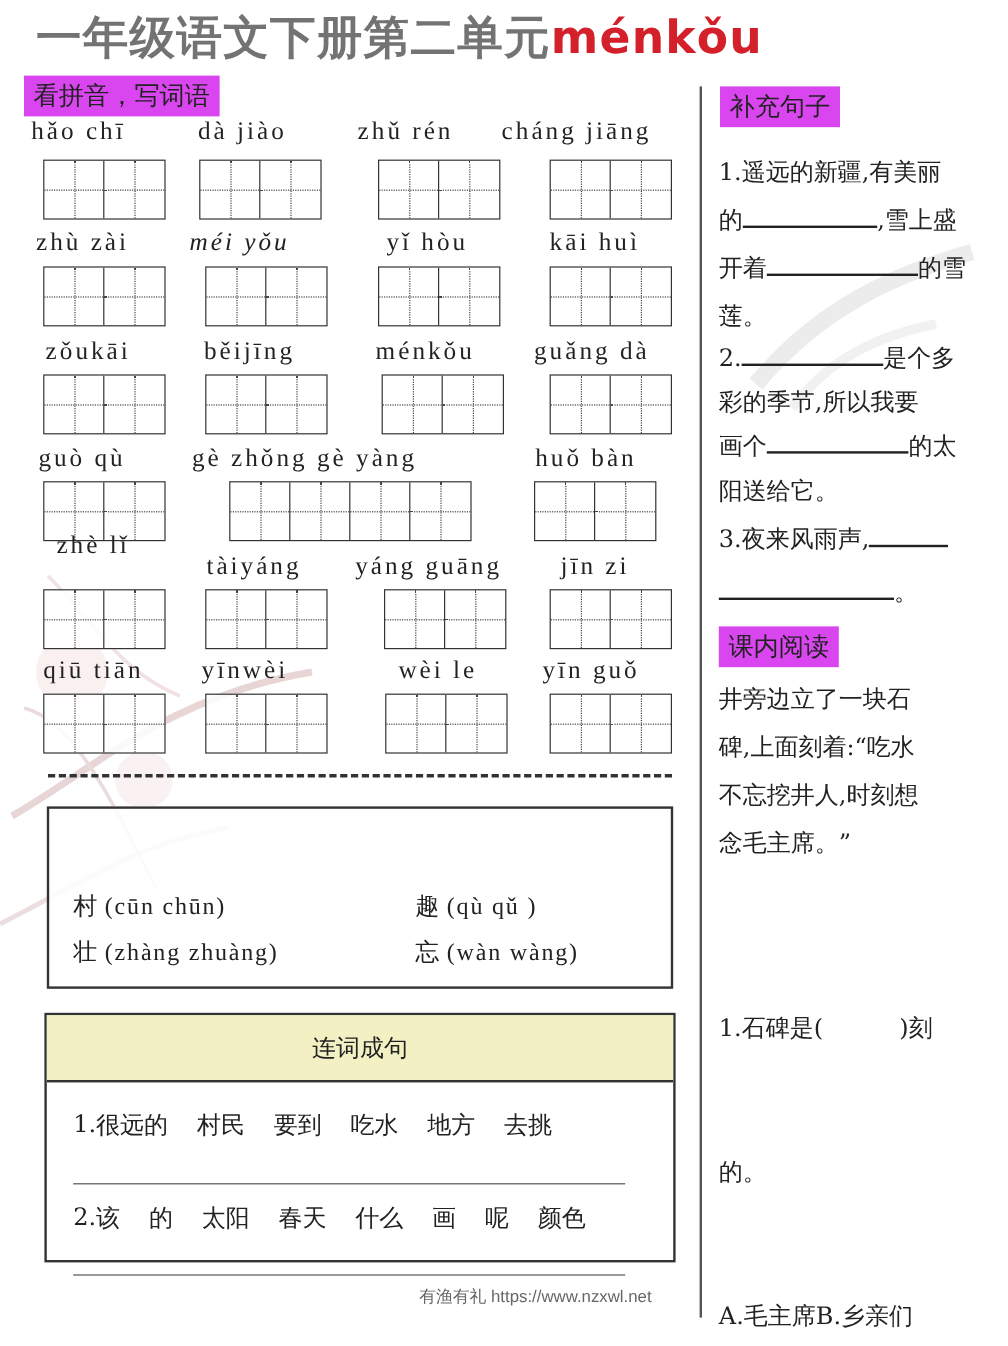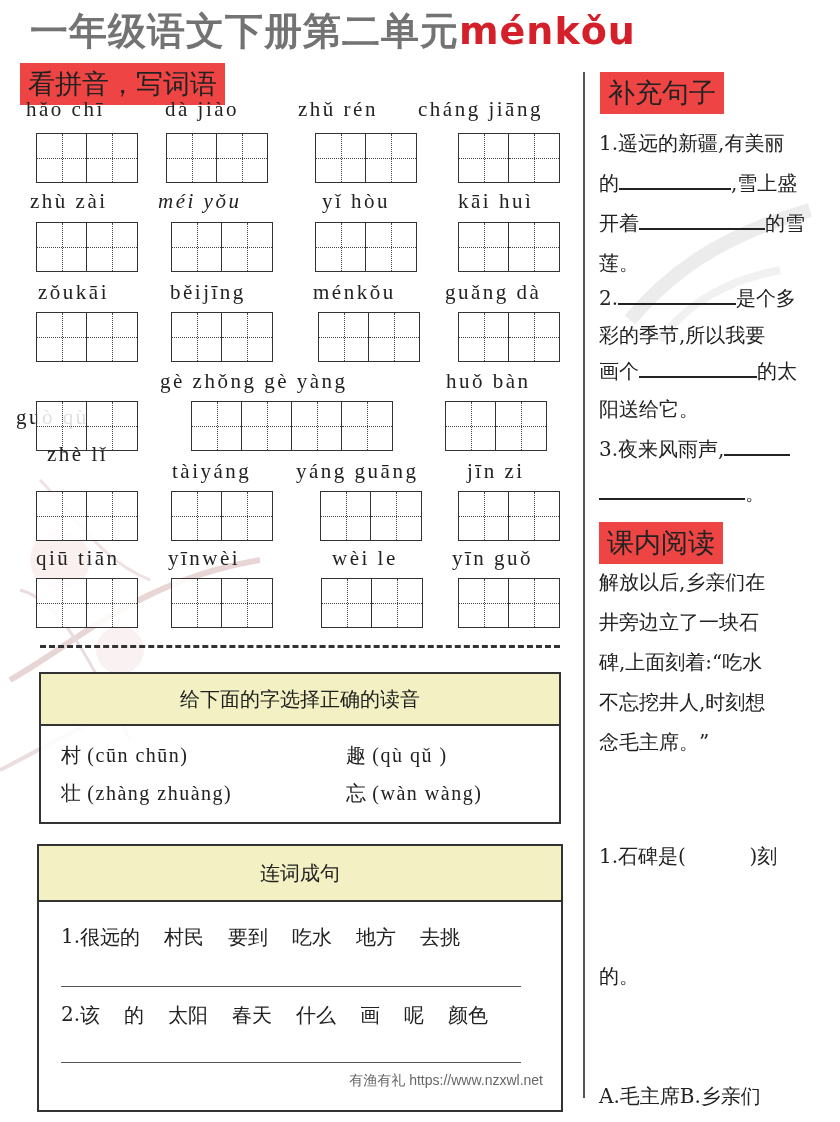--- a/index.html
+++ b/index.html
@@ -7,21 +7,21 @@
   body { position: relative; font-family: "DejaVu Serif", "Liberation Serif", serif; color: #222; }
 
   .bg-branch { position: absolute; pointer-events: none; }
 
   .title { position: absolute; left: 30px; top: 6px; width: 800px; height: 52px;
     font-family: "DejaVu Sans", "Liberation Sans", sans-serif; font-weight: bold; font-size: 38px;
     letter-spacing: 1px; white-space: nowrap; }
   .title .black { color: #737373; }
   .title .red { color: #d4202a; }
 
-  .section-tag { position: absolute; background: #ef4444; font-size: 27px; padding: 3px 8px; color: #222; white-space: nowrap; }
+  .section-tag { position: absolute; background: #d946ef; font-size: 21px; padding: 3px 8px; color: #222; white-space: nowrap; }
 
   .pinyin { position: absolute; font-family: "Liberation Serif", "DejaVu Serif", serif; font-size: 21px;
     letter-spacing: 2.5px; white-space: nowrap; color: #222; }
 
   .tianzige { position: absolute; height: 50px; display: flex; border: 1.5px solid #333; background: rgba(255,255,255,0.85); }
   .tianzige .cell { width: 50px; height: 100%; position: relative; border-right: 1.5px solid #333; }
   .tianzige .cell:last-child { border-right: none; }
   .tianzige .cell::before { content: ""; position: absolute; left: 50%; top: 0; bottom: 0; border-left: 1px dotted #444; }
   .tianzige .cell::after { content: ""; position: absolute; top: 50%; left: 0; right: 0; border-top: 1px dotted #444; }
 
@@ -123,21 +123,21 @@
   </div>
 <div class="tianzige" style="left:318px;top:312px;">
     <div class="cell"></div>
     <div class="cell"></div>
   </div>
 <div class="tianzige" style="left:458px;top:312px;">
     <div class="cell"></div>
     <div class="cell"></div>
   </div>
 
-<div class="pinyin" style="left:16px;top:369px;margin-top:36px;">guò qù</div>
+<div class="pinyin" style="left:32px;top:369px;">guò qù</div>
 <div class="pinyin" style="left:160px;top:369px;">gè zhǒng gè yàng</div>
 <div class="pinyin" style="left:446px;top:369px;">huǒ bàn</div>
 <div class="tianzige" style="left:36px;top:401px;">
     <div class="cell"></div>
     <div class="cell"></div>
   </div>
 <div class="tianzige" style="left:191px;top:401px;">
     <div class="cell"></div>
     <div class="cell"></div>
     <div class="cell"></div>
@@ -186,36 +186,35 @@
     <div class="cell"></div>
   </div>
 <div class="tianzige" style="left:458px;top:578px;">
     <div class="cell"></div>
     <div class="cell"></div>
   </div>
 
 <div class="dash-line"></div>
 
 <div class="box" style="left:39px;top:672px;width:522px;height:152px;">
-  <div class="box-header" style="height:52px;line-height:50px;">给下面的字选择正确的读音</div>
   <div class="reading-line" style="left:20px;top:68px;">
     <span>村</span> <span class="py">(cūn   chūn)</span>
   </div>
   <div class="reading-line" style="left:305px;top:68px;">
     <span>趣</span> <span class="py">(qù   qǔ )</span>
   </div>
   <div class="reading-line" style="left:20px;top:106px;">
     <span>壮</span> <span class="py">(zhàng   zhuàng)</span>
   </div>
   <div class="reading-line" style="left:305px;top:106px;">
     <span>忘</span> <span class="py">(wàn   wàng)</span>
   </div>
 </div>
 
-<div class="box" style="left:37px;top:844px;width:526px;height:268px;">
+<div class="box" style="left:37px;top:844px;width:526px;height:208px;">
   <div class="box-header" style="height:56px;line-height:54px;">连词成句</div>
   <div class="words-line" style="top:78px;">
     <span style="margin-right:0">1.</span>
       <span>很远的</span>
       <span>村民</span>
       <span>要到</span>
       <span>吃水</span>
       <span>地方</span>
       <span>去挑</span>
   </div>
@@ -246,21 +245,20 @@
 <div class="rline" style="left:599px;top:285px;"><span>2.</span><span class="blank" style="width:118px;"></span><span>是个多</span></div>
 <div class="rline" style="left:599px;top:322px;"><span>彩的季节,所以我要</span></div>
 <div class="rline" style="left:599px;top:358px;"><span>画个</span><span class="blank" style="width:118px;"></span><span>的太</span></div>
 <div class="rline" style="left:599px;top:396px;"><span>阳送给它。</span></div>
 <div class="rline" style="left:599px;top:436px;"><span>3.夜来风雨声,</span><span class="blank" style="width:66px;"></span></div>
 <div class="rline" style="left:599px;top:480px;"><span class="blank" style="width:146px;"></span><span>。</span></div>
 
 <div class="section-tag" style="left:599px;top:522px;">课内阅读</div>
 
 <div class="right-text" style="top:562px;">
-  <div>解放以后,乡亲们在</div>
   <div>井旁边立了一块石</div>
   <div>碑,上面刻着:“吃水</div>
   <div>不忘挖井人,时刻想</div>
   <div>念毛主席。”</div>
 </div>
 
 <div class="right-text" style="top:756px;white-space:pre;">
   <div>1.石碑是(          )刻</div>
   <div>的。</div>
   <div>A.毛主席B.乡亲们</div>

